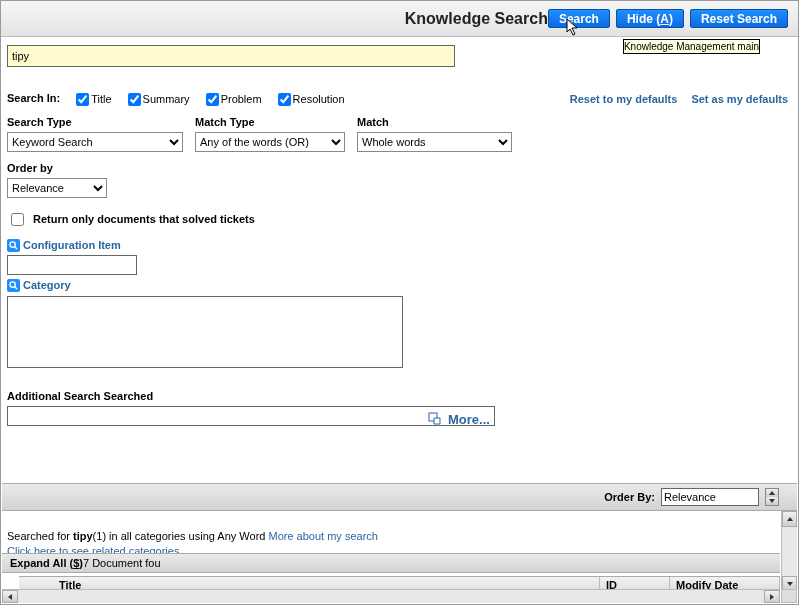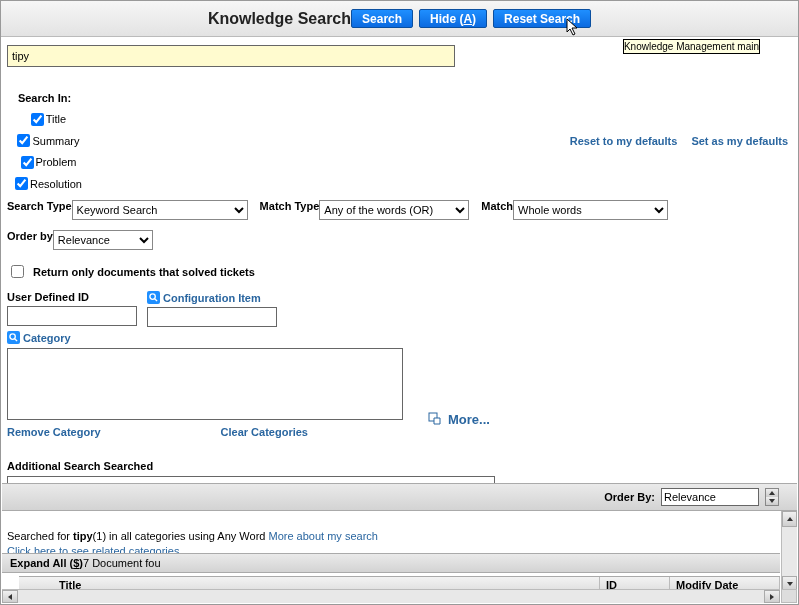--- a/index.html
+++ b/index.html
@@ -13,21 +13,21 @@
     height: 605px;
     border: 1px solid #999;
     overflow: hidden;
     position: relative;
   }
   .header {
     background: linear-gradient(#f6f6f6, #e3e3e3);
     border-bottom: 1px solid #bbb;
     height: 36px;
     display: flex;
-    justify-content: center;
+    justify-content: flex-end;
     align-items: center;
     padding: 0 10px;
     position: relative;
   }
   .title {
     font-size: 16px;
     font-weight: bold;
     color: #222;
   }
   .header-buttons { display:flex; gap:6px; position:relative; }
@@ -71,36 +71,36 @@
     padding: 2px 4px;
     font: inherit;
     display:block;
   }
   .search-in-row {
     display:flex;
     justify-content: space-between;
     align-items:center;
     margin-top: 25px;
   }
-  .search-in-left { display:flex; align-items:center; gap:8px;flex-direction:column; }
+  .search-in-left { display:flex; gap:8px; }
   .bold { font-weight:bold; }
   .chk { vertical-align:middle; margin:0 2px 0 8px; }
   .lbl { vertical-align:middle; }
   .link {
     color: #2a66a0;
     font-weight:bold;
     cursor:pointer;
   }
   .links-right { display:flex; gap:14px; padding-right:4px;}
   .row3 {
     display:flex;
     gap:12px;
     margin-top:10px;
   }
-  .fld { display:flex; }
+  .fld { display:flex; flex-direction:column; }
   .fld-label { font-weight:bold; margin-bottom:4px; }
   select.drp {
     font: inherit;
     border:1px solid #888;
     background:#fff;
     height:20px;
   }
   .row-order { margin-top:10px; }
   .row-chk { margin-top:12px; display:flex; align-items:center; gap:6px;}
   .row-user {
@@ -297,26 +297,20 @@
     <div class="fld-label">Order by</div>
     <select class="drp" style="width:100px"><option>Relevance</option></select>
   </div>
 
   <div class="row-chk">
     <input type="checkbox" style="">
     <span class="bold">Return only documents that solved tickets</span>
   </div>
 
   <div class="row-user">
-    <div class="ufld">
-      <div class="ufld-label">
-          <span>User Defined ID</span>
-        </div>
-      <input class="txt" style="width: 130px;">
-    </div>
     <div class="ufld">
       <div class="ufld-label">
         <span class="q-icon">
             <svg viewBox="0 0 10 10">
               <circle cx="4" cy="4" r="3" fill="none" stroke="#fff" stroke-width="1.5"></circle>
               <line x1="6" y1="6" x2="9" y2="9" stroke="#fff" stroke-width="1.5"></line>
             </svg>
           </span>
         <span class="link">Configuration Item</span>
       </div>
@@ -328,24 +322,20 @@
     <div class="ufld-label">
       <span class="q-icon">
           <svg viewBox="0 0 10 10">
             <circle cx="4" cy="4" r="3" fill="none" stroke="#fff" stroke-width="1.5"></circle>
             <line x1="6" y1="6" x2="9" y2="9" stroke="#fff" stroke-width="1.5"></line>
           </svg>
         </span>
       <span class="link">Category</span>
     </div>
     <textarea class="catbox" style=""></textarea>
-    <div class="catlinks">
-      <span class="link">Remove Category</span>
-      <span class="link">Clear Categories</span>
-    </div>
   </div>
 
   <div class="more-row">
     <svg viewBox="0 0 16 16">
         <rect x="2" y="2" width="8" height="8" fill="none" stroke="#2a66a0"></rect>
         <path d="M7 7 L13 7 L13 13 L7 13 Z" fill="#fff" stroke="#2a66a0"></path>
         <path d="M8 5 L12 5 M10 3 L10 7" stroke="#2a66a0" stroke-width="0"></path>
       </svg>
     <span>More...</span>
   </div>

